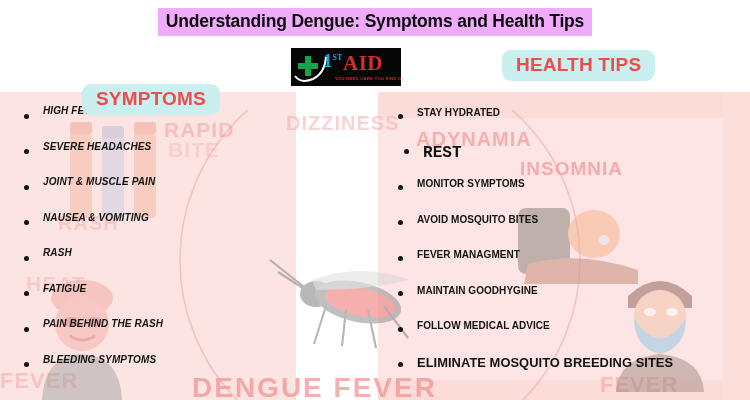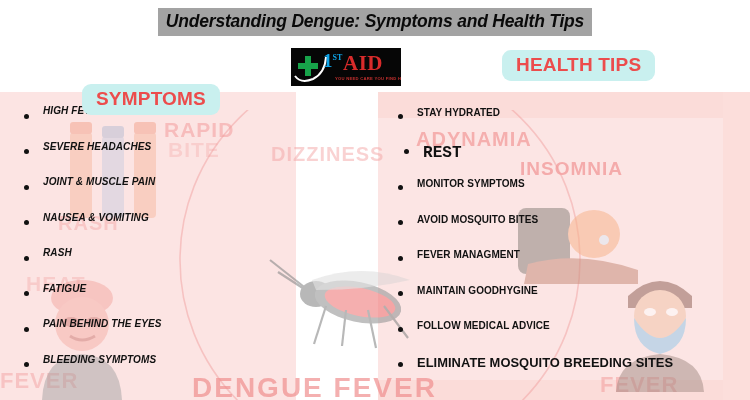--- a/index.html
+++ b/index.html
@@ -31,29 +31,28 @@
   }
 
   .title-wrap {
     position: absolute;
     left: 0; top: 8px;
     width: 750px;
     text-align: center;
   }
   .title {
     display: inline-block;
-    background: #a3a3a3;
+    background: #f0abfc;
     color: #0a0a0a;
     font-weight: bold;
     font-size: 17.5px;
     letter-spacing: -0.2px;
     padding: 3px 8px 4px 8px;
     line-height: 1.18;
     white-space: nowrap;
-    font-style: italic;
   }
 
   .badge {
     position: absolute;
     background: #c9f0ef;
     color: #ec4c4c;
     font-weight: bold;
     font-size: 19px;
     letter-spacing: 0.2px;
     padding: 4px 14px 5px 14px;
@@ -165,21 +164,21 @@
     color: #f39d9d;
     opacity: 0.55;
     letter-spacing: 1px;
     white-space: nowrap;
     z-index: 2;
   }
   .wm-rapid    { left: 164px; top: 118px;  font-size: 21px; }
   .wm-bite     { left: 168px; top: 138px;  font-size: 21px; opacity: 0.30; }
   .wm-rash     { left: 58px;  top: 212px;  font-size: 20px; opacity: 0.40; }
   .wm-heat     { left: 26px;  top: 272px;  font-size: 21px; opacity: 0.35; }
-  .wm-dizz     { left: 271px; top: 112px;  font-size: 20px; opacity: 0.45; margin-top: 31px; }
+  .wm-dizz     { left: 286px; top: 112px;  font-size: 20px; opacity: 0.45; }
   .wm-adyn     { left: 416px; top: 128px;  font-size: 20px; opacity: 0.75; }
   .wm-insomnia { left: 520px; top: 158px;  font-size: 19px; opacity: 0.80; }
   .wm-dengue   { left: 192px; top: 372px;  font-size: 28px; opacity: 0.70; color:#f08f8f; letter-spacing:2px;}
   .wm-fever-r  { left: 600px; top: 372px;  font-size: 22px; opacity: 0.55; }
   .wm-fever-l  { left: 0px;   top: 368px;  font-size: 22px; opacity: 0.45; }
 
   .wm-svg { position: absolute; z-index: 2; opacity: 0.55; }
 
   
   .col {
@@ -328,21 +327,21 @@
   </div>
 
   <div class="col symptoms">
     <ul>
       <li><span class="dot"></span><span class="txt">HIGH FEVER</span></li>
       <li><span class="dot"></span><span class="txt">SEVERE HEADACHES</span></li>
       <li><span class="dot"></span><span class="txt">JOINT &amp; MUSCLE PAIN</span></li>
       <li><span class="dot"></span><span class="txt">NAUSEA &amp; VOMITING</span></li>
       <li><span class="dot"></span><span class="txt">RASH</span></li>
       <li><span class="dot"></span><span class="txt">FATIGUE</span></li>
-      <li><span class="dot"></span><span class="txt">PAIN BEHIND THE EYES</span></li>
+      <li><span class="dot"></span><span class="txt">PAIN BEHIND THE RASH</span></li>
       <li><span class="dot"></span><span class="txt">BLEEDING SYMPTOMS</span></li>
     </ul>
   </div>
 
   <div class="col tips">
     <ul>
       <li><span class="dot"></span><span class="txt">STAY HYDRATED</span></li>
       <li class="indent big"><span class="dot"></span><span class="txt">REST</span></li>
       <li><span class="dot"></span><span class="txt">MONITOR SYMPTOMS</span></li>
       <li><span class="dot"></span><span class="txt">AVOID MOSQUITO BITES</span></li>

